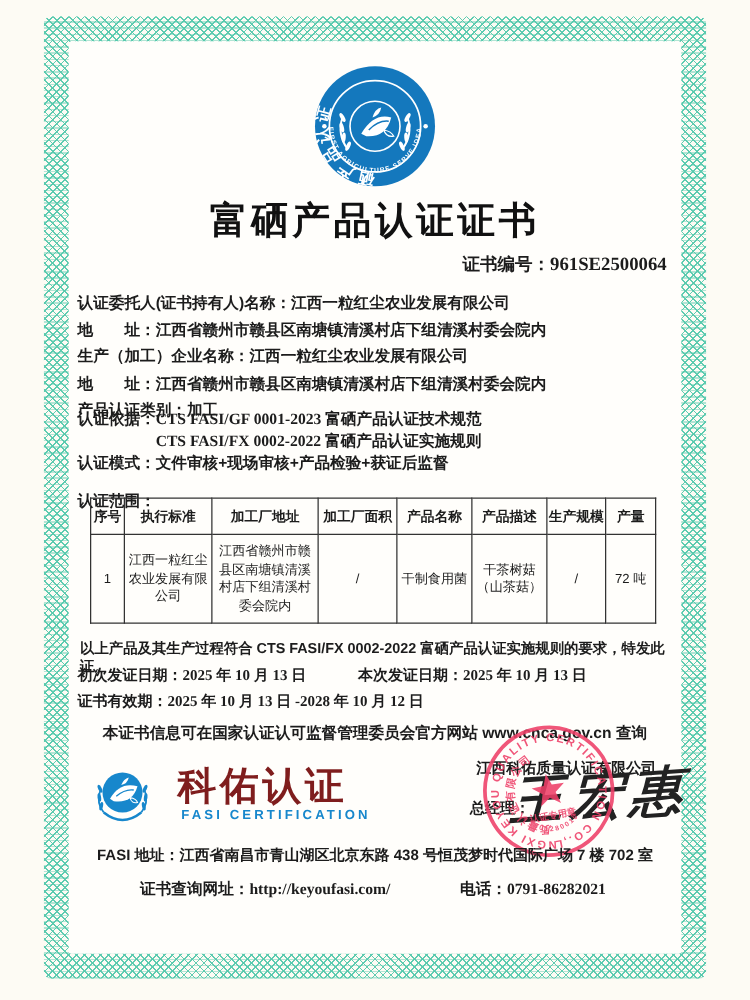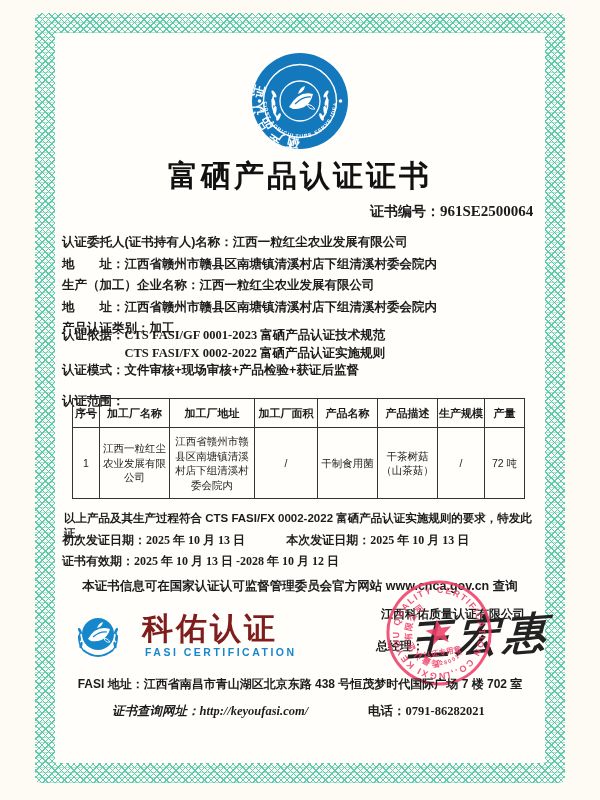--- a/index.html
+++ b/index.html
@@ -78,21 +78,21 @@
     left:408px;top:608px;width:160px;
     font-family:"DejaVu Serif","Liberation Serif",serif;
     font-size:42px;font-weight:bold;font-style:italic;
     letter-spacing:6px;color:#222;
     transform:rotate(-4deg) skewX(-6deg);
   }
   .seal{left:385px;top:579px;width:108px;height:108px;opacity:.88;}
 
   .fasi{left:0;top:676px;width:600px;text-align:center;font-size:12px;font-weight:bold;}
   .queryline{left:0;top:703px;width:600px;font-size:12.5px;font-weight:bold;}
-  .queryline .q1{position:absolute;left:112px;top:0;font-style:italic;}
+  .queryline .q1{position:absolute;left:112px;top:0;}
   .queryline .q2{position:absolute;left:368px;top:0;}
   .urlv,.phonev{font-family:"Liberation Serif","DejaVu Serif",serif;font-weight:bold;}
 </style>
 </head>
 <body>
 
 <div class="frame">
   <div class="frame-inner"></div>
 </div>
 
@@ -166,21 +166,21 @@
       <col style="width:85px">
       <col style="width:63px">
     <col style="width:60px">
       <col style="width:60px">
       <col style="width:47px">
       <col style="width:40px">
   </colgroup>
   <tbody>
       <tr>
     <th>序号</th>
-    <th>加工厂名称</th>
+    <th>执行标准</th>
     <th>加工厂地址</th>
     <th>加工厂面积</th>
     <th>产品名称</th>
     <th>产品描述</th>
     <th>生产规模</th>
     <th>产量</th>
   </tr>
   <tr>
     <td>1</td>
     <td>江西一粒红尘农业发展有限公司</td>

